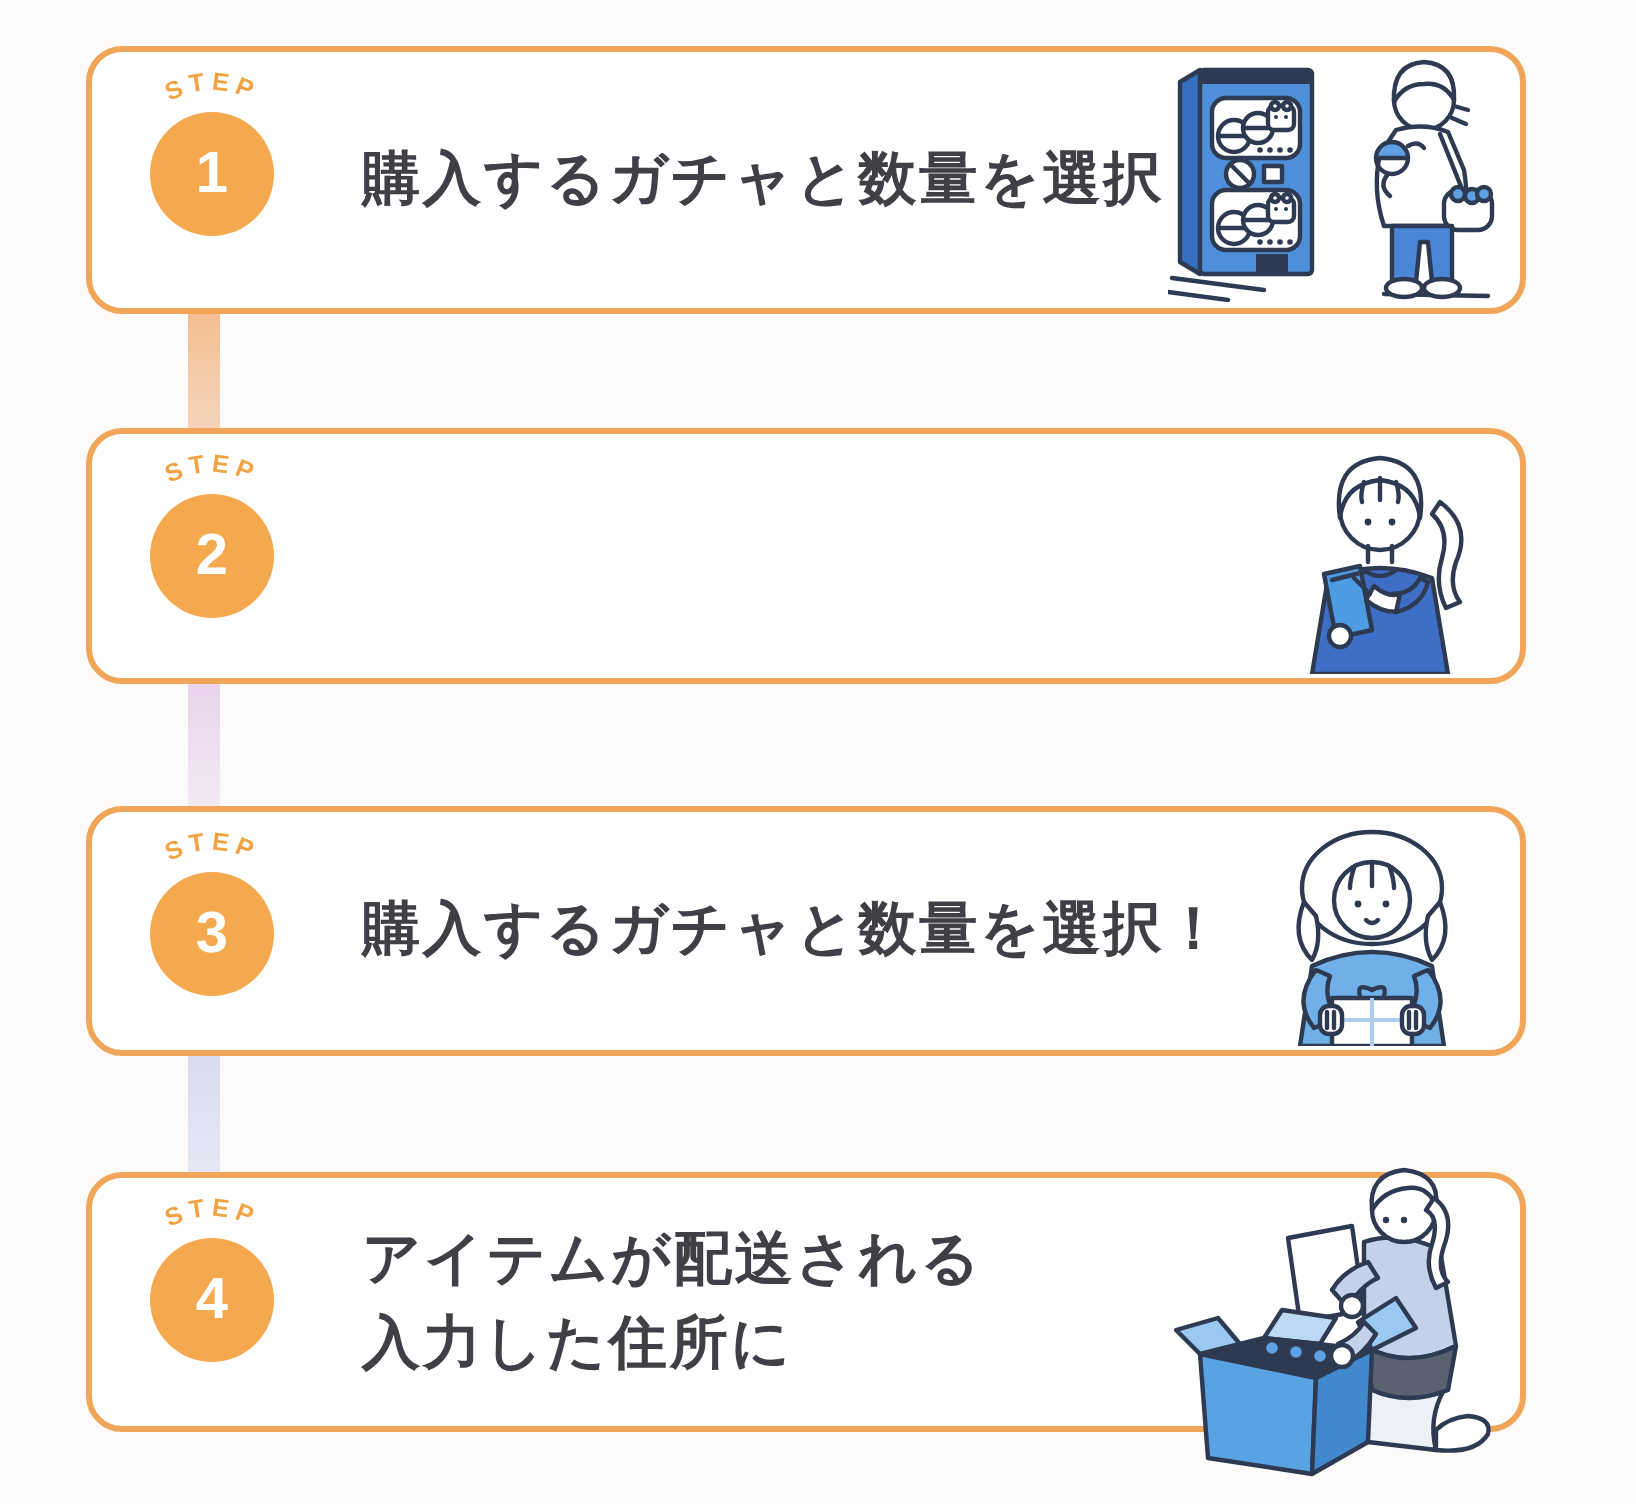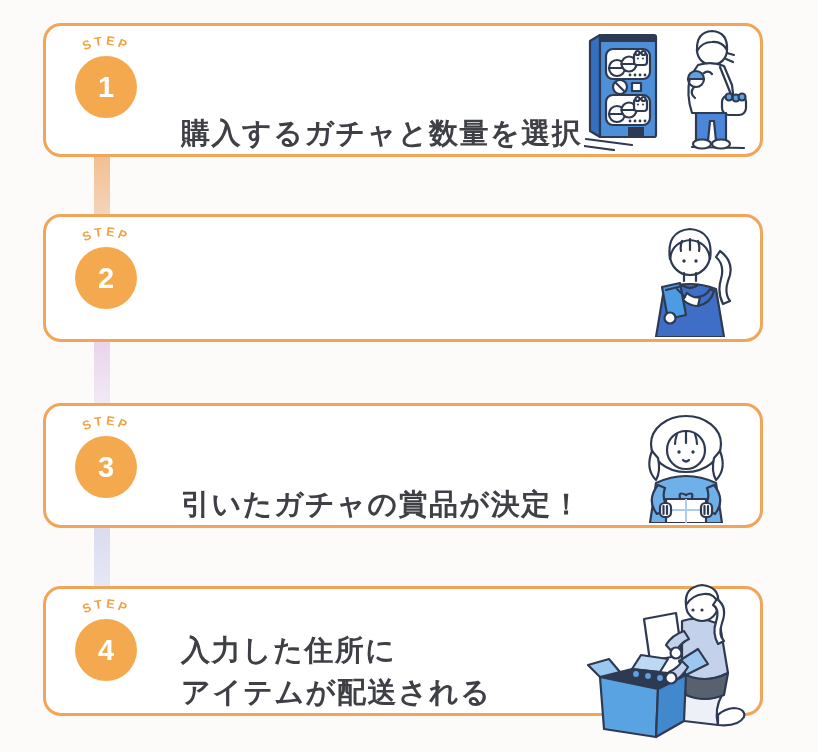--- a/index.html
+++ b/index.html
@@ -32,21 +32,21 @@
   .step-arc{display:block;margin:0 auto;}
   .badge{
     width:62px;height:62px;border-radius:50%;
     background:#F5A94E;color:#FFFFFF;
     font-size:29px;font-weight:700;
     display:flex;align-items:center;justify-content:center;
     margin:0 auto;margin-top:-2px;
   }
   .text{
     position:absolute;left:135px;top:0;bottom:0;right:190px;
-    display:flex;flex-direction:column;justify-content:flex-end;
+    display:flex;flex-direction:column;justify-content:center;
     font-size:29px;font-weight:700;color:#3E4046;
     letter-spacing:1.5px;line-height:1.45;white-space:nowrap;
   }
   .illust{position:absolute;}
   #ill1{right:4px;bottom:3px;width:172px;height:128px;}
   #ill2{right:12px;bottom:2px;width:122px;height:114px;}
   #ill3{right:10px;bottom:2px;width:128px;height:112px;}
   #ill4{right:4px;bottom:-30px;width:170px;height:168px;}
   .illust svg{display:block;width:100%;height:100%;}
   .ln{stroke:#2E3A52;stroke-width:2.2;stroke-linecap:round;stroke-linejoin:round;}
@@ -170,21 +170,21 @@
     <div class="badge-wrap">
       <svg class="step-arc" width="84" height="24" viewBox="0 0 84 24">
         <path id="arc3" d="M14,21 Q42,1 70,21" fill="none"></path>
         <text font-size="12.5" font-weight="700" fill="#F0A344" letter-spacing="3" text-anchor="middle">
           <textPath href="#arc3" startOffset="50%">STEP</textPath>
         </text>
       </svg>
       <div class="badge">3</div>
     </div>
     <div class="text">
-      <div>引いたガチャの賞品が決定！</div>
+      <div>購入するガチャと数量を選択！</div>
     </div>
     <div class="illust" id="ill3">
       <svg viewBox="0 0 128 112" preserveAspectRatio="xMidYMax meet">
         <ellipse cx="64" cy="33" rx="35" ry="28" fill="#FFFFFF" class="ln"></ellipse>
         <path d="M30,40 Q23,58 34,69 Q39,60 36,47 Z" fill="#FFFFFF" class="ln"></path>
         <path d="M98,40 Q105,58 94,69 Q89,60 92,47 Z" fill="#FFFFFF" class="ln"></path>
         <circle cx="64" cy="39" r="19" fill="#FFFFFF" class="ln"></circle>
         <path class="ln nf" d="M55,23 q-2,6 -2,10 M64,21 v11 M73,23 q2,6 2,10"></path>
         <circle cx="57" cy="41" r="1.7" fill="#2E3A52"></circle>
           <circle cx="71" cy="41" r="1.7" fill="#2E3A52"></circle>
@@ -207,22 +207,22 @@
     <div class="badge-wrap">
       <svg class="step-arc" width="84" height="24" viewBox="0 0 84 24">
         <path id="arc4" d="M14,21 Q42,1 70,21" fill="none"></path>
         <text font-size="12.5" font-weight="700" fill="#F0A344" letter-spacing="3" text-anchor="middle">
           <textPath href="#arc4" startOffset="50%">STEP</textPath>
         </text>
       </svg>
       <div class="badge">4</div>
     </div>
     <div class="text">
+      <div>アイテムが配送される</div>
       <div>入力した住所に</div>
-      <div>アイテムが配送される</div>
     </div>
     <div class="illust" id="ill4">
       <svg viewBox="0 0 170 168" preserveAspectRatio="xMidYMax meet">
 
         <path d="M100,118 Q90,132 98,146 L132,150 Q128,134 136,120 Q118,128 100,118 Z" fill="#EDF0F6" class="ln"></path>
         <path d="M132,150 Q152,152 158,142 Q160,134 148,133 Q138,134 132,140 Z" fill="#FFFFFF" class="ln"></path>
 
         <path d="M96,46 Q114,40 134,50 L142,98 Q118,110 96,100 Z" fill="#C3D1EB" class="ln"></path>
 
         <circle cx="116" cy="30" r="16" fill="#FFFFFF" class="ln"></circle>

